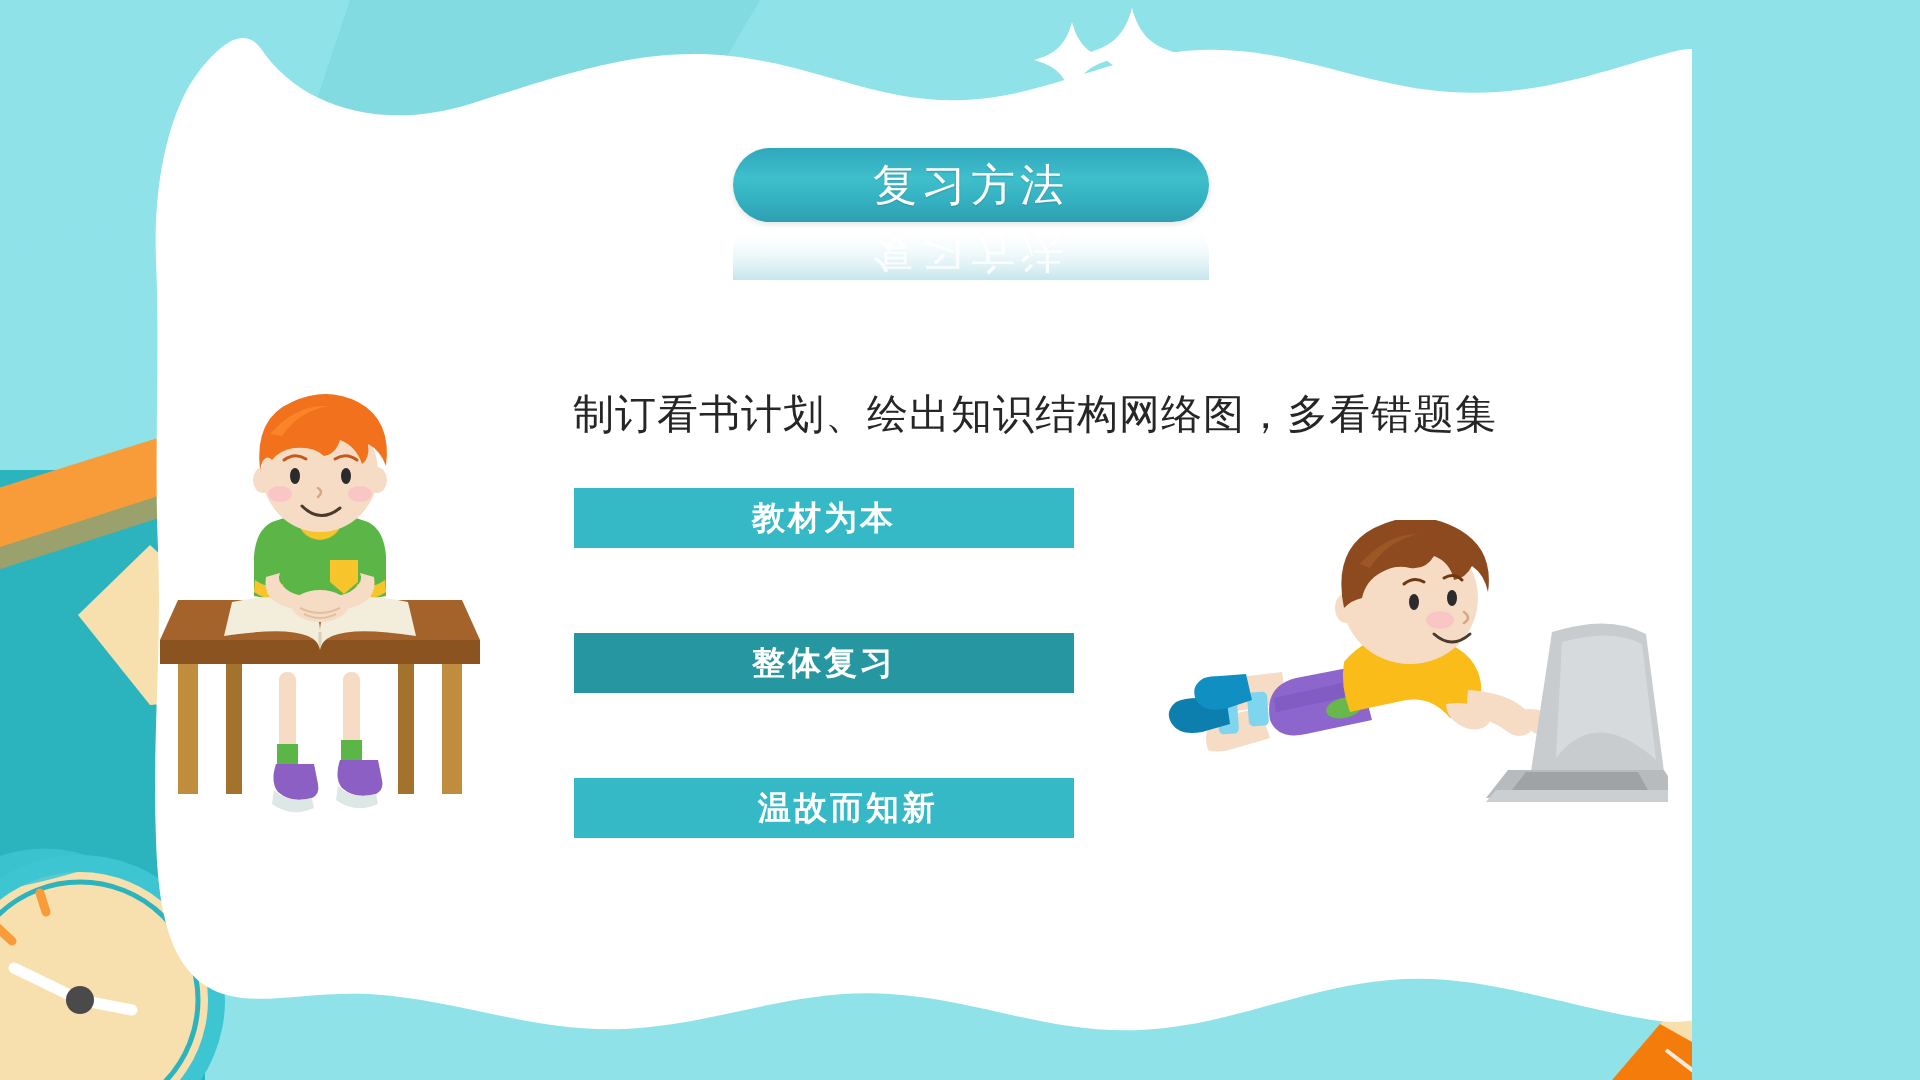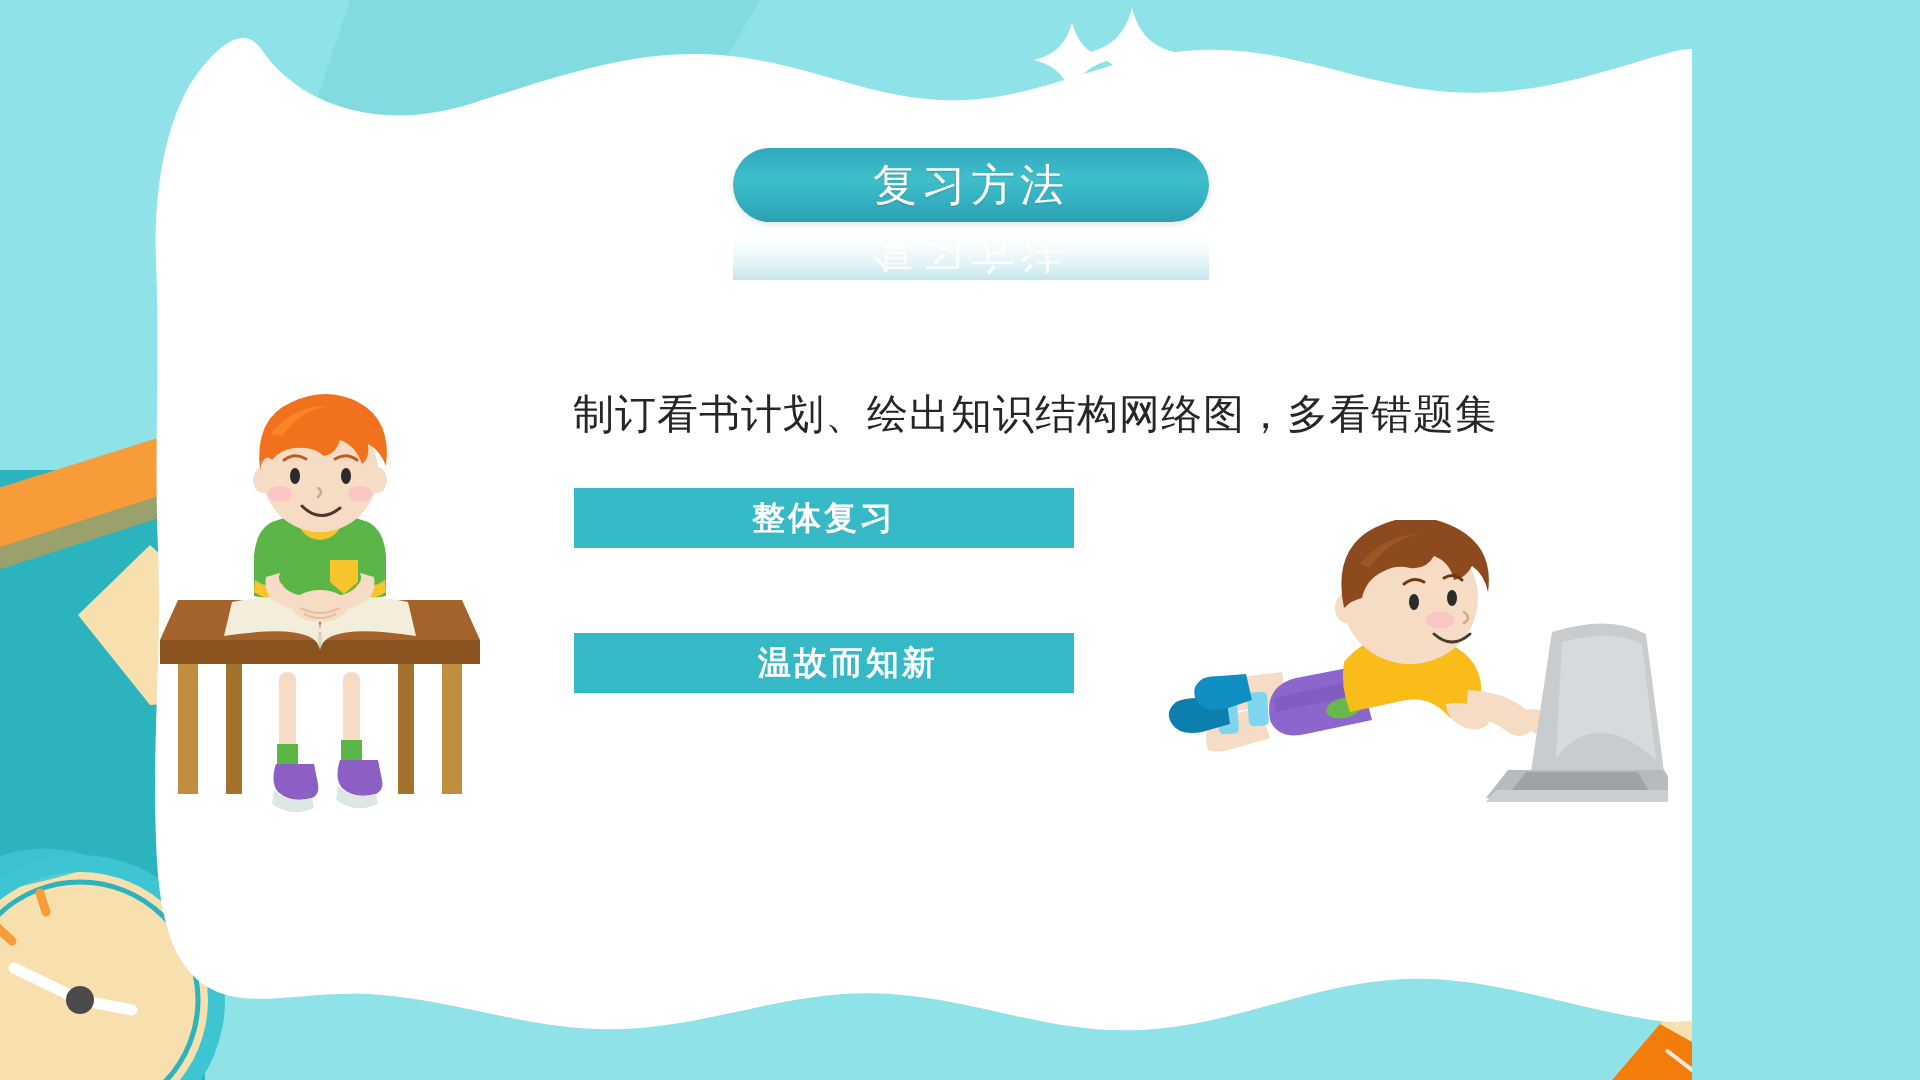--- a/index.html
+++ b/index.html
@@ -180,20 +180,23 @@
       </div>
       <div class="title-reflection">
         <span class="title-text">复习方法</span>
       </div>
     </div>
 
     <div class="body-line">制订看书计划、绘出知识结构网络图，多看错题集</div>
 
     <div class="bars">
       <div class="bar" style="background: rgb(53, 185, 198);">
+        <span class="bar-label">教材为本</span>
+      </div>
+      <div class="bar" style="background: rgb(38, 151, 161);">
         <span class="bar-label">整体复习</span>
       </div>
       <div class="bar" style="background: rgb(53, 185, 198);">
         <span class="bar-label">温故而知新</span>
       </div>
     </div>
 
     <div class="illus-left">
       <svg class="illus-svg" viewBox="0 0 320 470" xmlns="http://www.w3.org/2000/svg">
 

